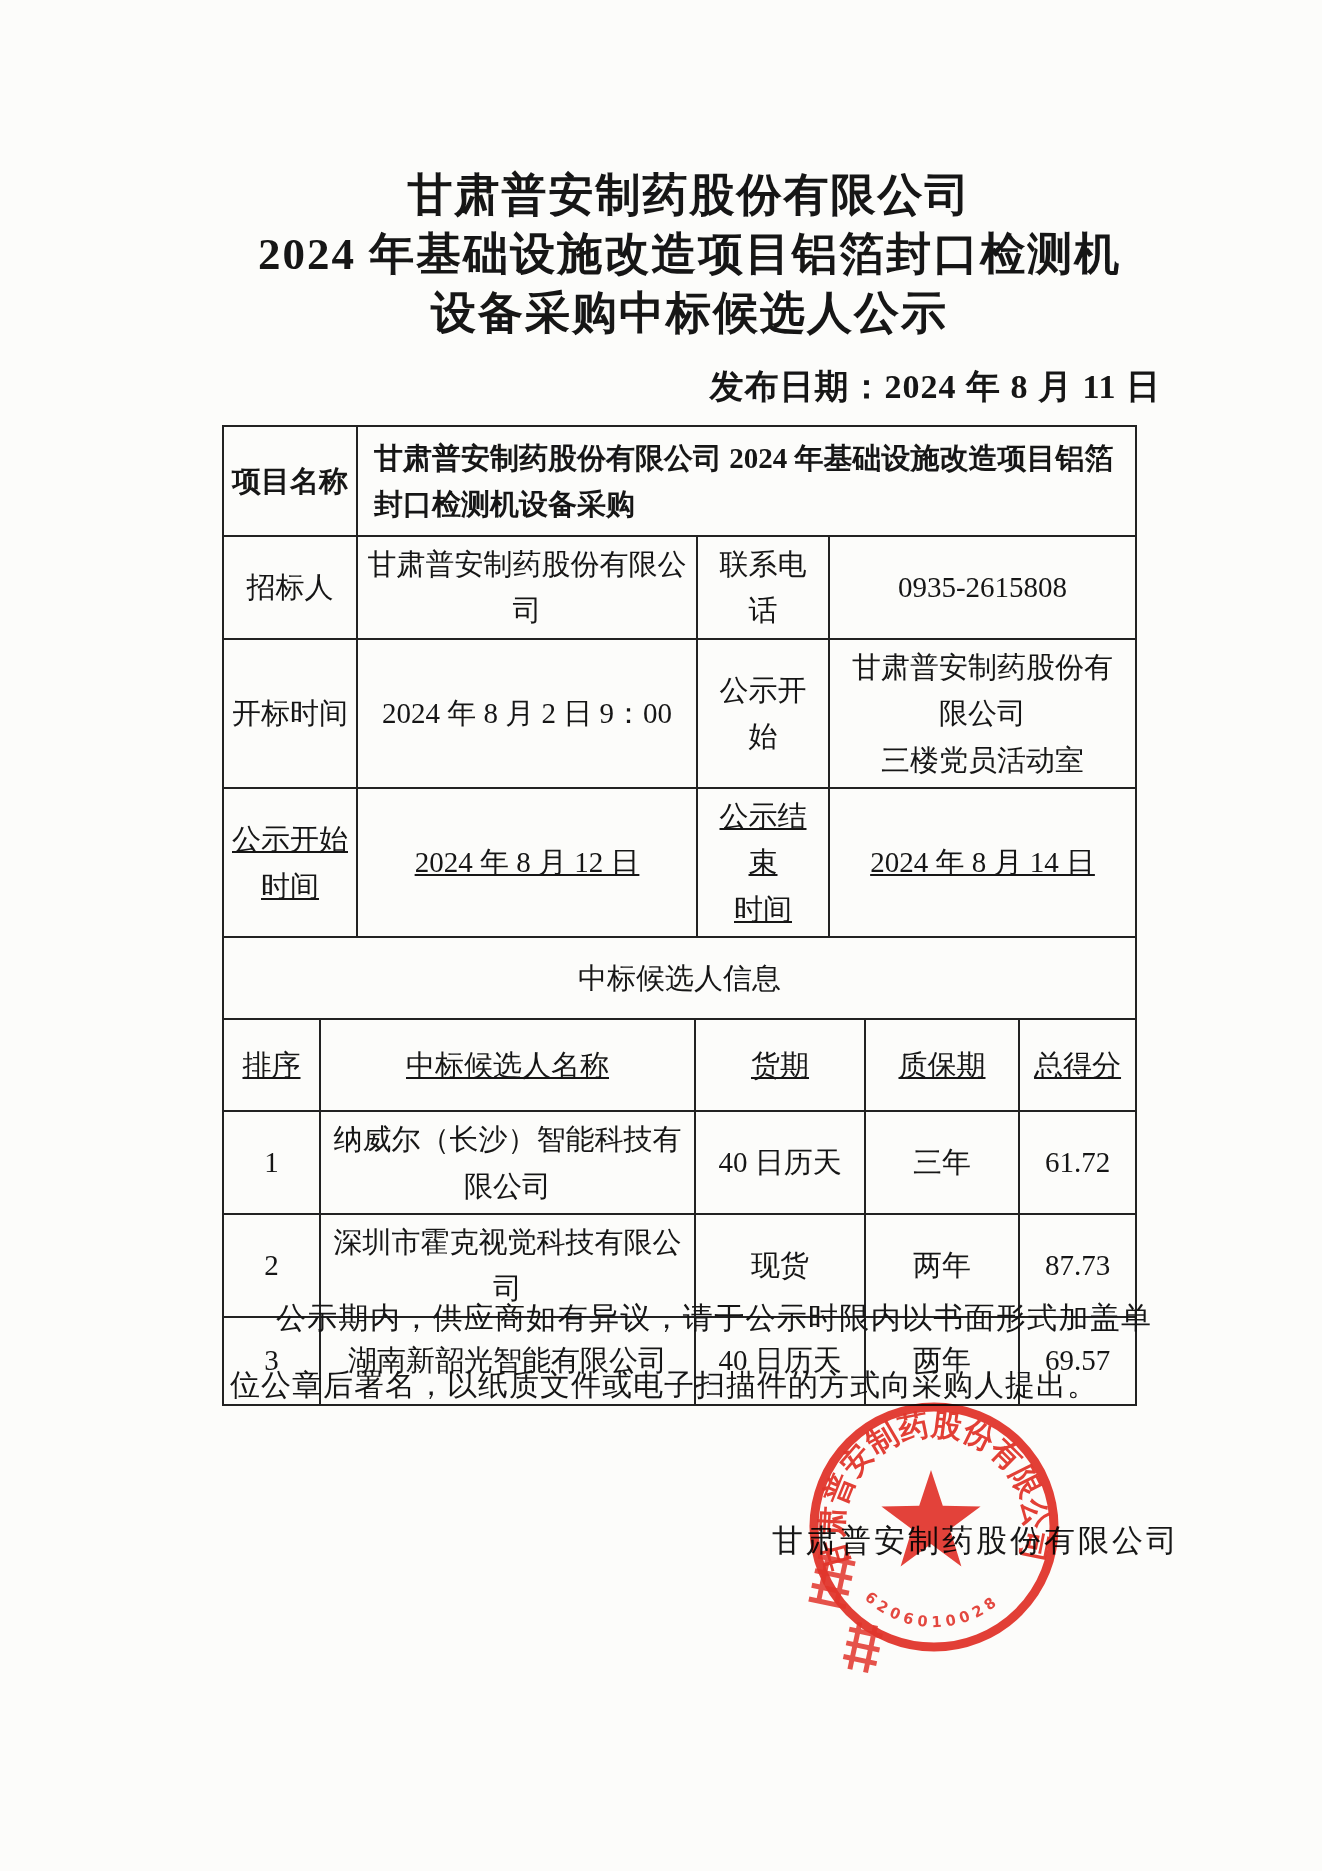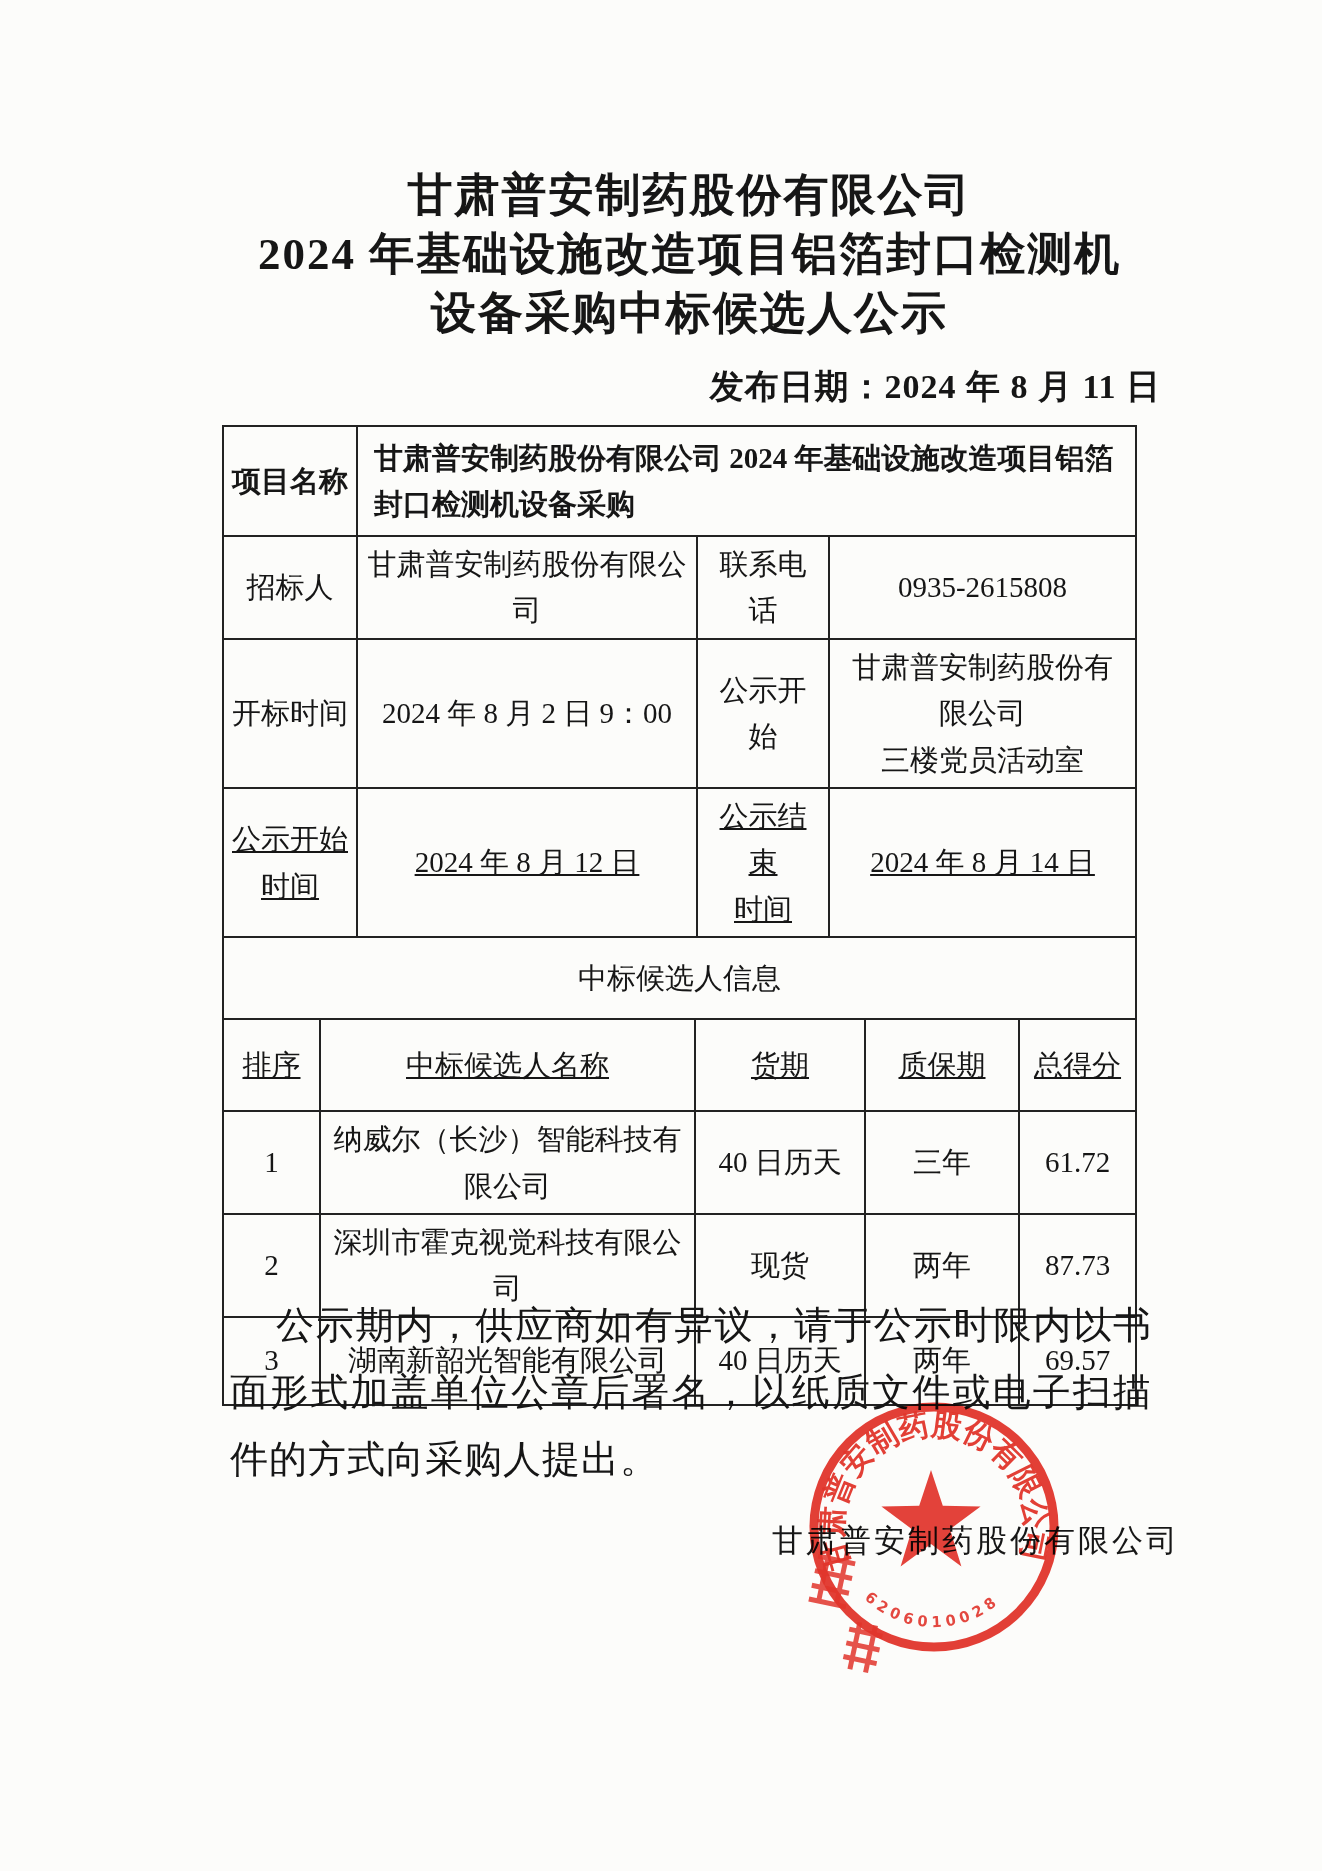--- a/index.html
+++ b/index.html
@@ -39,21 +39,21 @@
   }
   .cand-table { margin-top:-2px; }
   .h110 { height:110px; } .h82 { height:82px; } .h96 { height:96px; }
   .h92 { height:92px;text-decoration:underline; } .h88 { height:88px; }
   .bold { font-weight:700; }
   .left { text-align:left; padding:4px 16px; }
   .prelines { white-space:pre-line; }
   
   .notice {
     position:absolute; top:1254px; left:230px; width:922px;
-    font-size:38px; line-height:67px;
+    font-size:30px; line-height:67px;
     text-indent:46px; text-align:justify;
     letter-spacing:1px;
   }
   
   .sig-company {
     position:absolute; top:1520px; left:772px;
     font-size:31px; letter-spacing:3px; white-space:nowrap; z-index:1;
   }
   .sig-date {
     position:absolute; top:1565px; left:824px;

